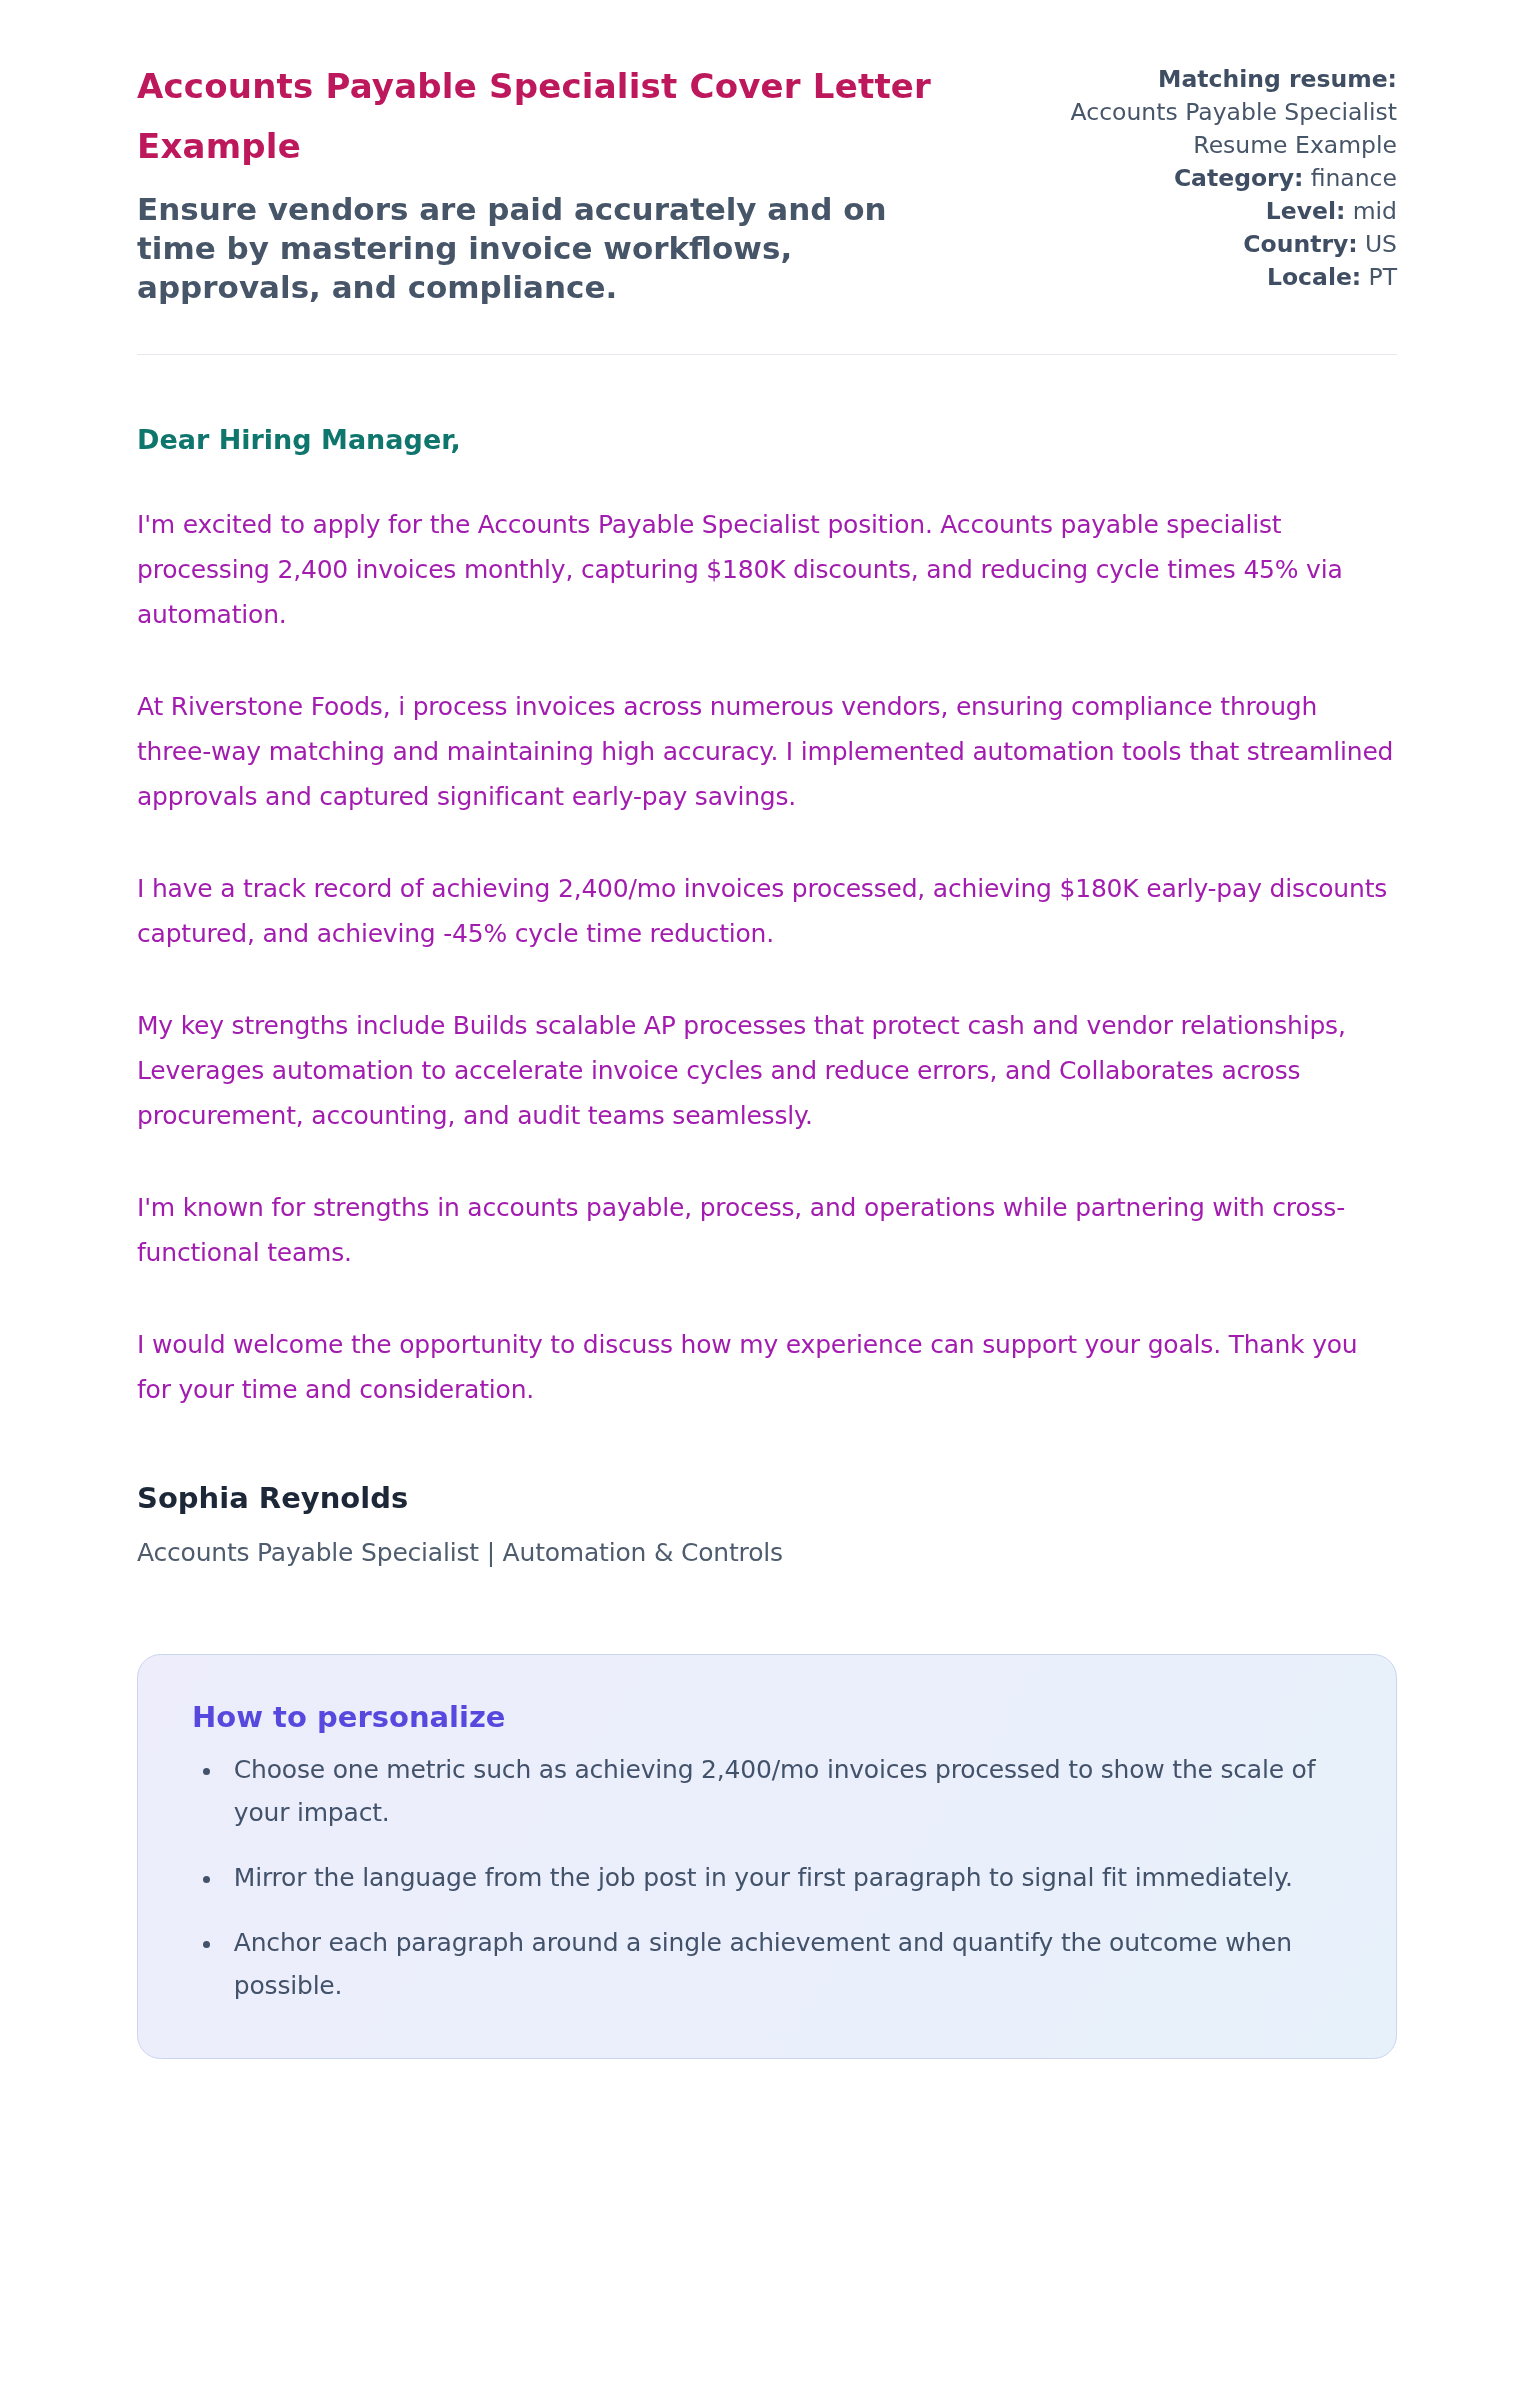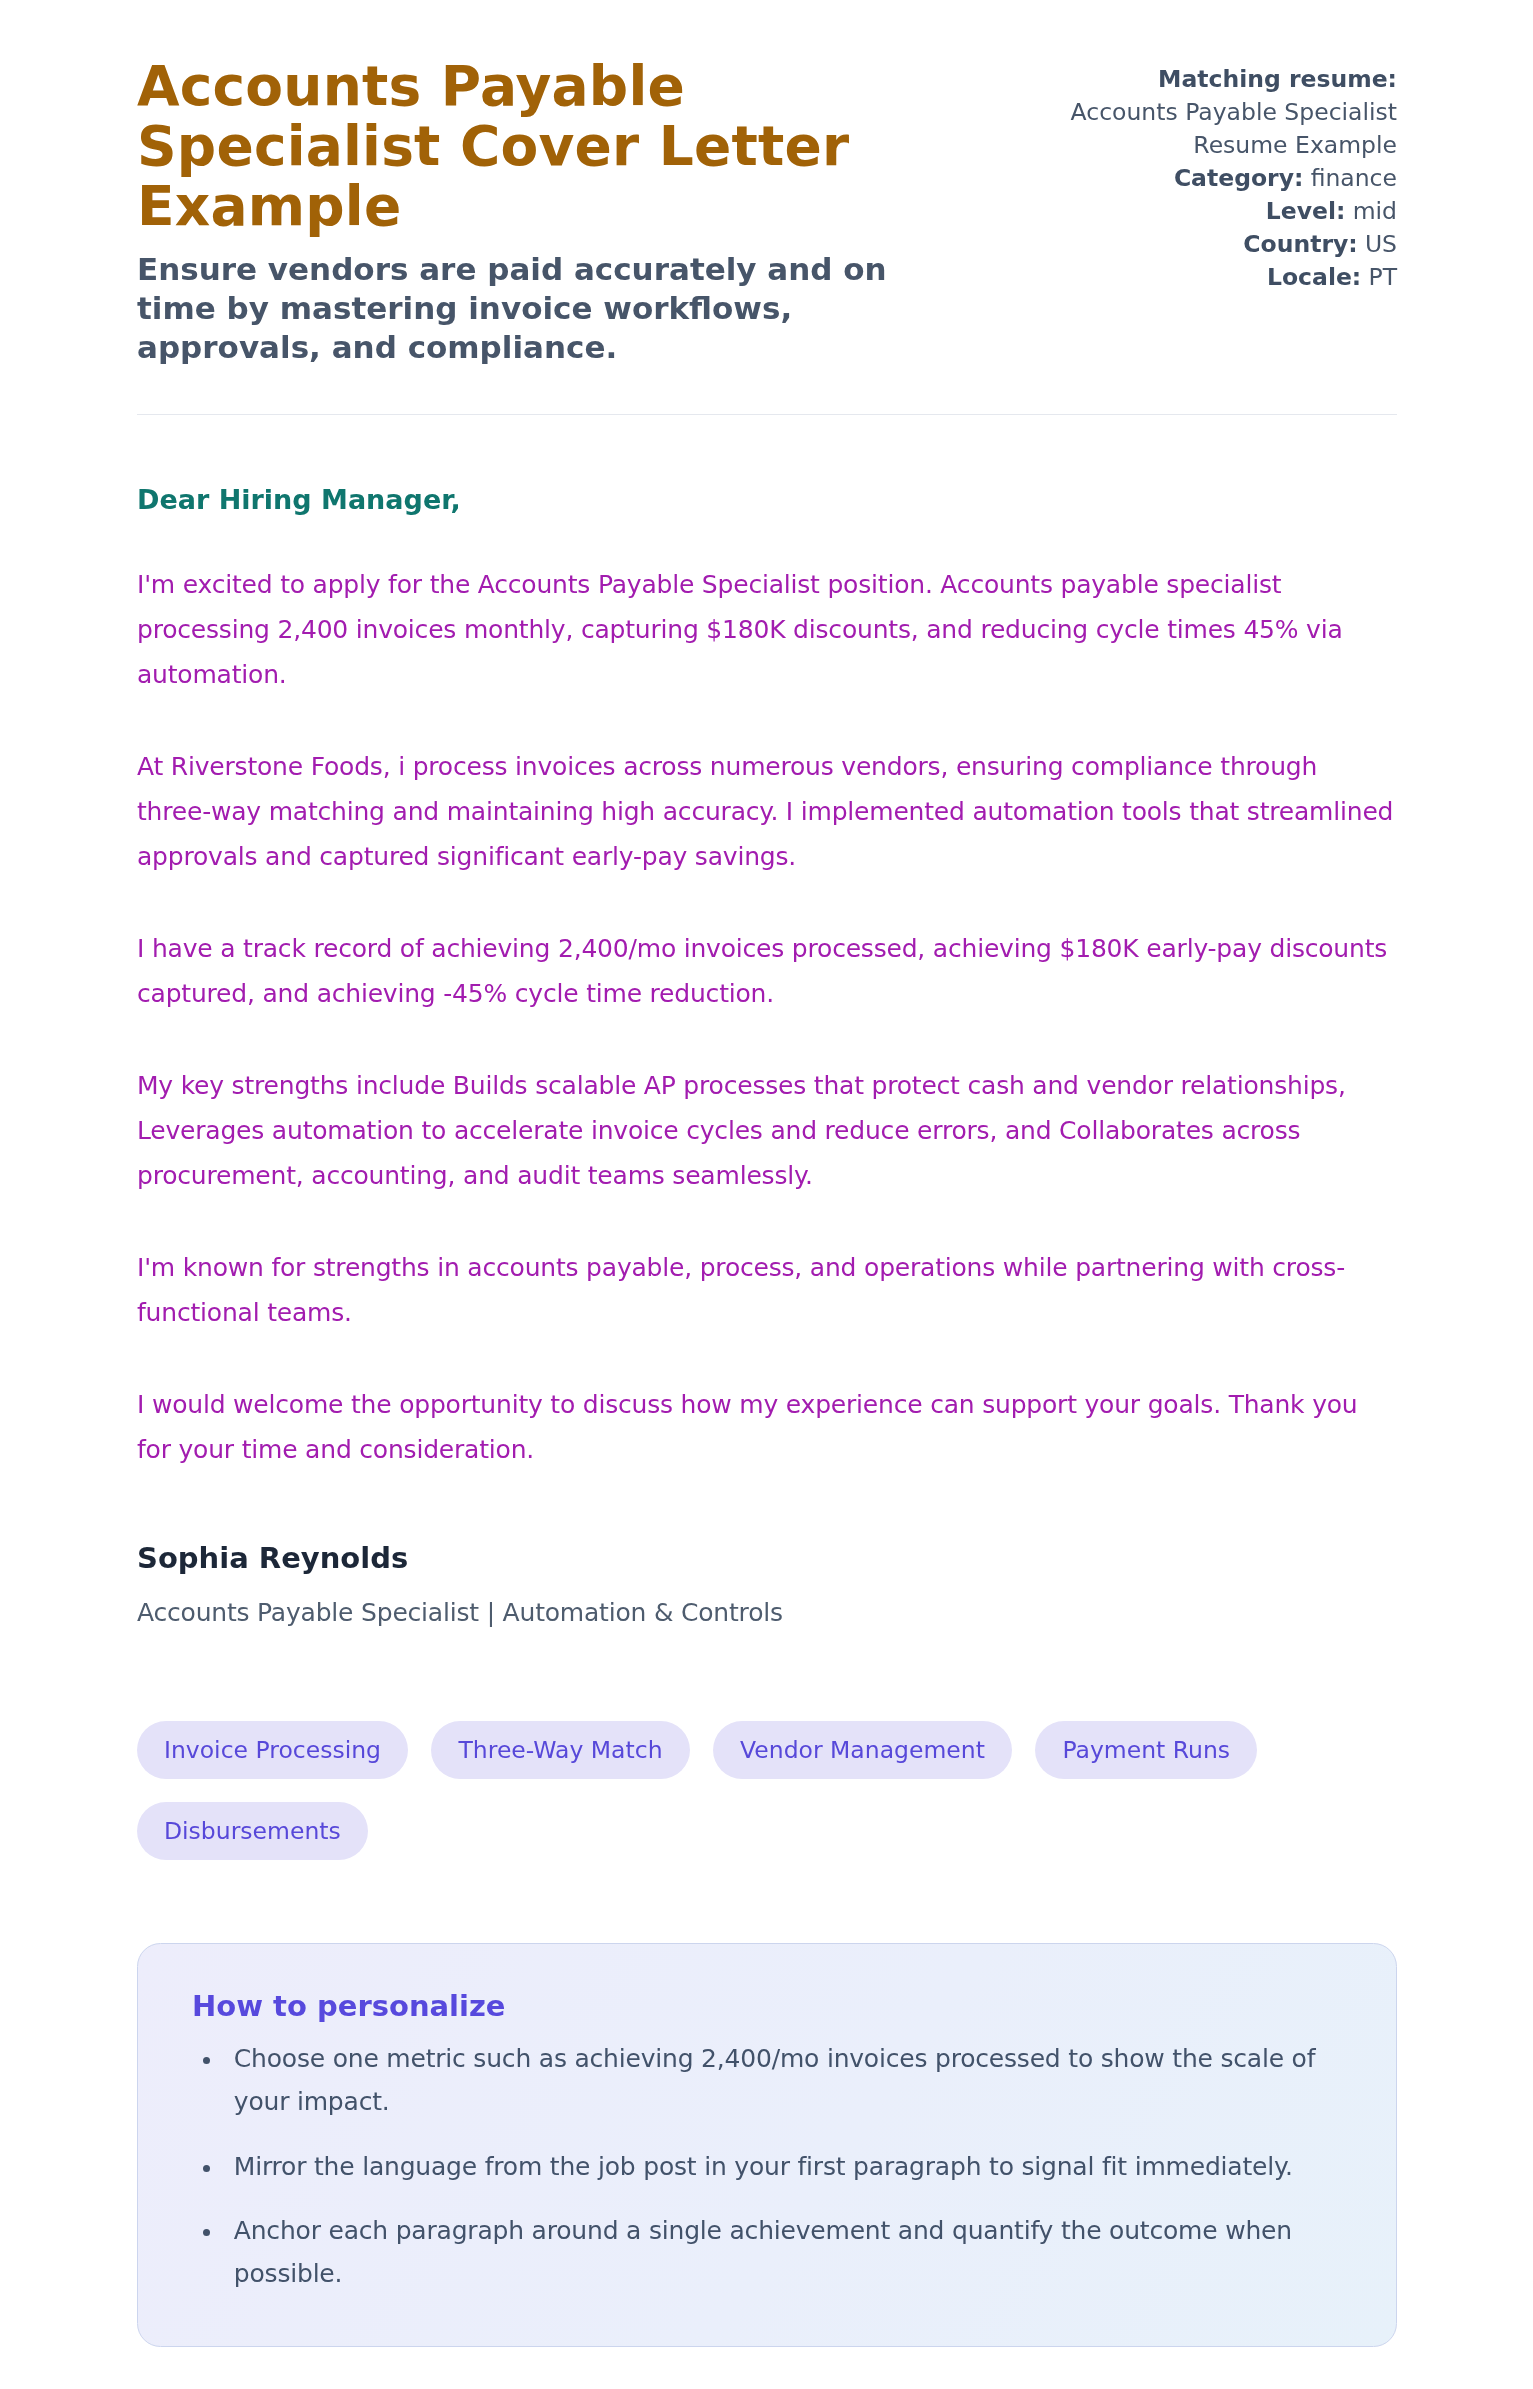--- a/index.html
+++ b/index.html
@@ -18,24 +18,24 @@
 
   
   .header {
     display: flex;
     justify-content: space-between;
     align-items: flex-start;
     gap: 36px;
   }
   .header-left { max-width: 812px; }
   h1.title {
-    font-size: 55px;
+    font-size: 34px;
     line-height: 60px;
     font-weight: bold;
-    color: #a16207;
+    color: #be185d;
     letter-spacing: 0.2px;
   }
   .subtitle {
     margin-top: 14.4px;
     font-size: 31px;
     line-height: 39px;
     font-weight: bold;
     color: #475569;
   }
   .meta {
@@ -171,27 +171,20 @@
     <p class="para">At Riverstone Foods, i process invoices across numerous vendors, ensuring compliance through three-way matching and maintaining high accuracy. I implemented automation tools that streamlined approvals and captured significant early-pay savings.</p>
     <p class="para">I have a track record of achieving 2,400/mo invoices processed, achieving $180K early-pay discounts captured, and achieving -45% cycle time reduction.</p>
     <p class="para">My key strengths include Builds scalable AP processes that protect cash and vendor relationships, Leverages automation to accelerate invoice cycles and reduce errors, and Collaborates across procurement, accounting, and audit teams seamlessly.</p>
     <p class="para">I'm known for strengths in accounts payable, process, and operations while partnering with cross-functional teams.</p>
     <p class="para">I would welcome the opportunity to discuss how my experience can support your goals. Thank you for your time and consideration.</p>
 
     <div class="sig-name">Sophia Reynolds</div>
     <div class="sig-role">Accounts Payable Specialist | Automation &amp; Controls</div>
   </div>
 
-  <div class="tags">
-    <span class="tag">Invoice Processing</span>
-    <span class="tag">Three-Way Match</span>
-    <span class="tag">Vendor Management</span>
-    <span class="tag">Payment Runs</span>
-    <span class="tag">Disbursements</span>
-  </div>
 
   <div class="tips">
     <h2>How to personalize</h2>
     <ul>
       <li>Choose one metric such as achieving 2,400/mo invoices processed to show the scale of your impact.</li>
       <li>Mirror the language from the job post in your first paragraph to signal fit immediately.</li>
       <li>Anchor each paragraph around a single achievement and quantify the outcome when possible.</li>
     </ul>
   </div>
 

